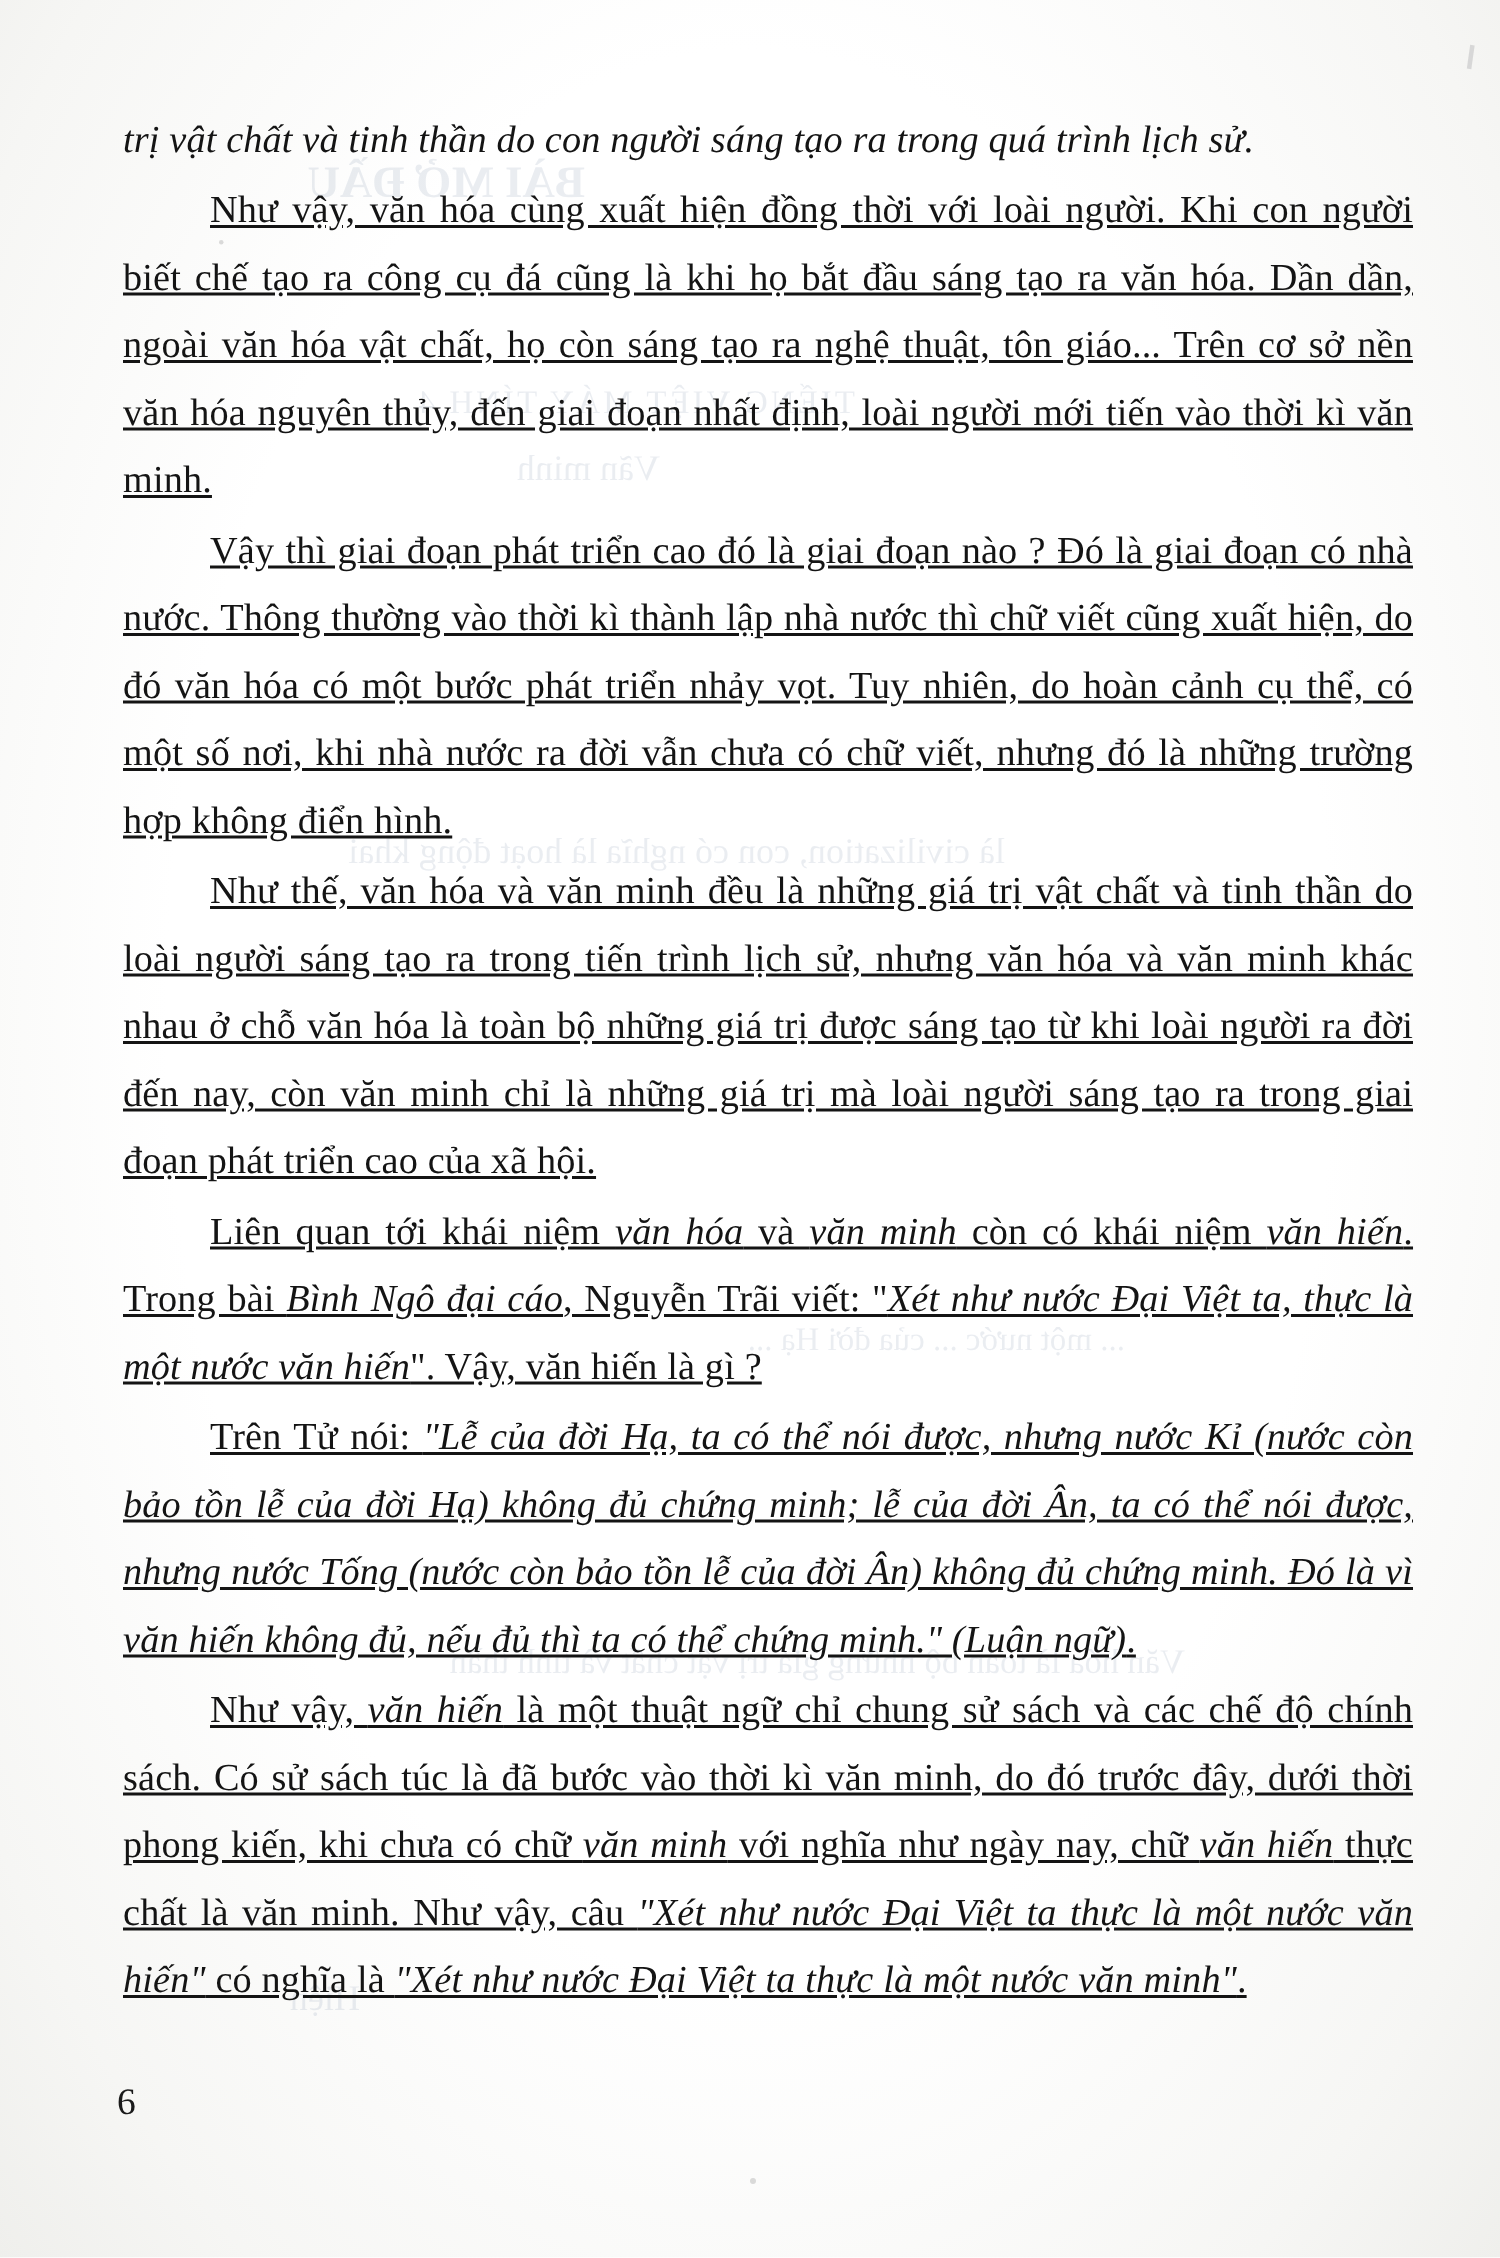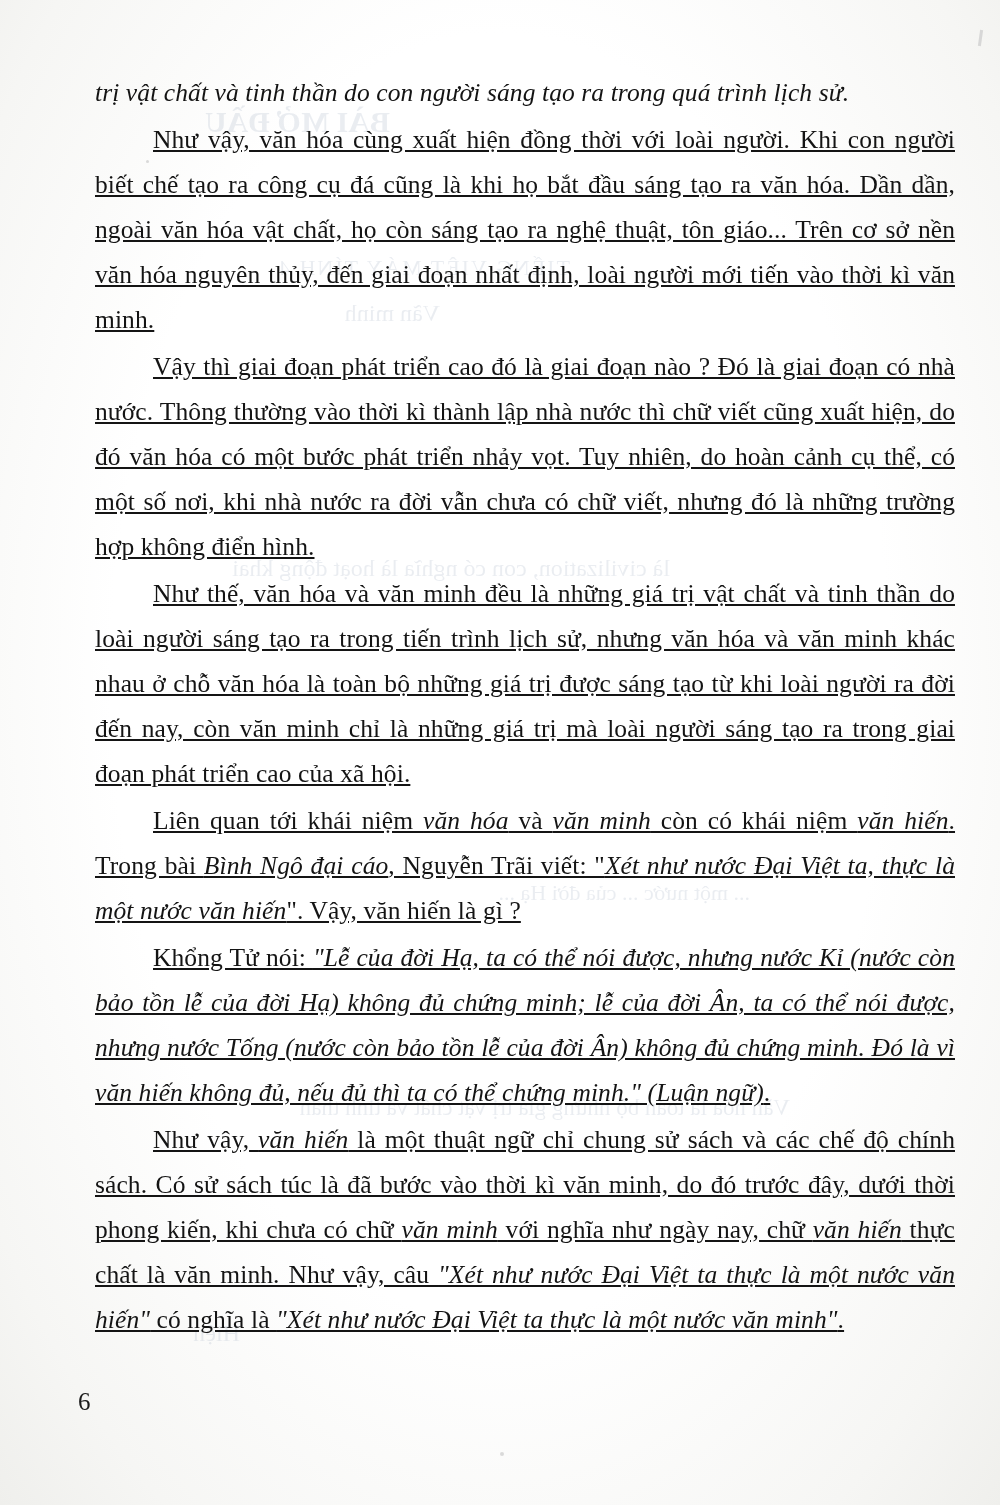--- a/index.html
+++ b/index.html
@@ -35,21 +35,21 @@
     transform: scaleX(-1);
     filter: blur(0.4px);
   }
   .bleed .bl {
     position: absolute;
     white-space: nowrap;
   }
 
   .content {
     position: absolute;
-    left: 95px;
+    left: 82px;
     top: 70px;
     width: 860px;
   }
 
   p.para {
     margin: 0 0 2px 0;
     font-size: 25.5px;
     line-height: 45px;
     text-align: justify;
     text-justify: inter-word;
@@ -118,21 +118,21 @@
     <p class="para allit">trị vật chất và tinh thần do con người sáng tạo ra trong quá trình lịch sử.</p>
 
     <p class="para indent">Như vậy, văn hóa cùng xuất hiện đồng thời với loài người. Khi con người biết chế tạo ra công cụ đá cũng là khi họ bắt đầu sáng tạo ra văn hóa. Dần dần, ngoài văn hóa vật chất, họ còn sáng tạo ra nghệ thuật, tôn giáo... Trên cơ sở nền văn hóa nguyên thủy, đến giai đoạn nhất định, loài người mới tiến vào thời kì văn minh.</p>
 
     <p class="para indent">Vậy thì giai đoạn phát triển cao đó là giai đoạn nào ? Đó là giai đoạn có nhà nước. Thông thường vào thời kì thành lập nhà nước thì chữ viết cũng xuất hiện, do đó văn hóa có một bước phát triển nhảy vọt. Tuy nhiên, do hoàn cảnh cụ thể, có một số nơi, khi nhà nước ra đời vẫn chưa có chữ viết, nhưng đó là những trường hợp không điển hình.</p>
 
     <p class="para indent">Như thế, văn hóa và văn minh đều là những giá trị vật chất và tinh thần do loài người sáng tạo ra trong tiến trình lịch sử, nhưng văn hóa và văn minh khác nhau ở chỗ văn hóa là toàn bộ những giá trị được sáng tạo từ khi loài người ra đời đến nay, còn văn minh chỉ là những giá trị mà loài người sáng tạo ra trong giai đoạn phát triển cao của xã hội.</p>
 
     <p class="para indent"><span>Liên quan tới khái niệm </span><span class="it">văn hóa</span><span> và </span><span class="it">văn minh</span><span> còn có khái niệm </span><span class="it">văn hiến</span><span>. Trong bài </span><span class="it">Bình Ngô đại cáo</span><span>, Nguyễn Trãi viết: "</span><span class="it">Xét như nước Đại Việt ta, thực là một nước văn hiến</span><span>". Vậy, văn hiến là gì ?</span></p>
 
-    <p class="para indent"><span>Khổng Tử nói: </span><span class="it">"Lễ của đời Hạ, ta có thể nói được, nhưng nước Kỉ (nước còn bảo tồn lễ của đời Hạ) không đủ chứng minh; lễ của đời Ân, ta có thể nói được, nhưng nước Tống (nước còn bảo tồn lễ của đời Ân) không đủ chứng minh. Đó là vì văn hiến không đủ, nếu đủ thì ta có thể chứng minh." (Luận ngữ)</span><span>.</span></p>
+    <p class="para indent"><span>Trên Tử nói: </span><span class="it">"Lễ của đời Hạ, ta có thể nói được, nhưng nước Kỉ (nước còn bảo tồn lễ của đời Hạ) không đủ chứng minh; lễ của đời Ân, ta có thể nói được, nhưng nước Tống (nước còn bảo tồn lễ của đời Ân) không đủ chứng minh. Đó là vì văn hiến không đủ, nếu đủ thì ta có thể chứng minh." (Luận ngữ)</span><span>.</span></p>
 
     <p class="para indent"><span>Như vậy, </span><span class="it">văn hiến</span><span> là một thuật ngữ chỉ chung sử sách và các chế độ chính sách. Có sử sách túc là đã bước vào thời kì văn minh, do đó trước đây, dưới thời phong kiến, khi chưa có chữ </span><span class="it">văn minh</span><span> với nghĩa như ngày nay, chữ </span><span class="it">văn hiến</span><span> thực chất là văn minh. Như vậy, câu </span><span class="it">"Xét như nước Đại Việt ta thực là một nước văn hiến"</span><span> có nghĩa là </span><span class="it">"Xét như nước Đại Việt ta thực là một nước văn minh"</span><span>.</span></p>
 
   </div>
 
   <div class="page-number">6</div>
 
 </div>
 
 </body></html>

